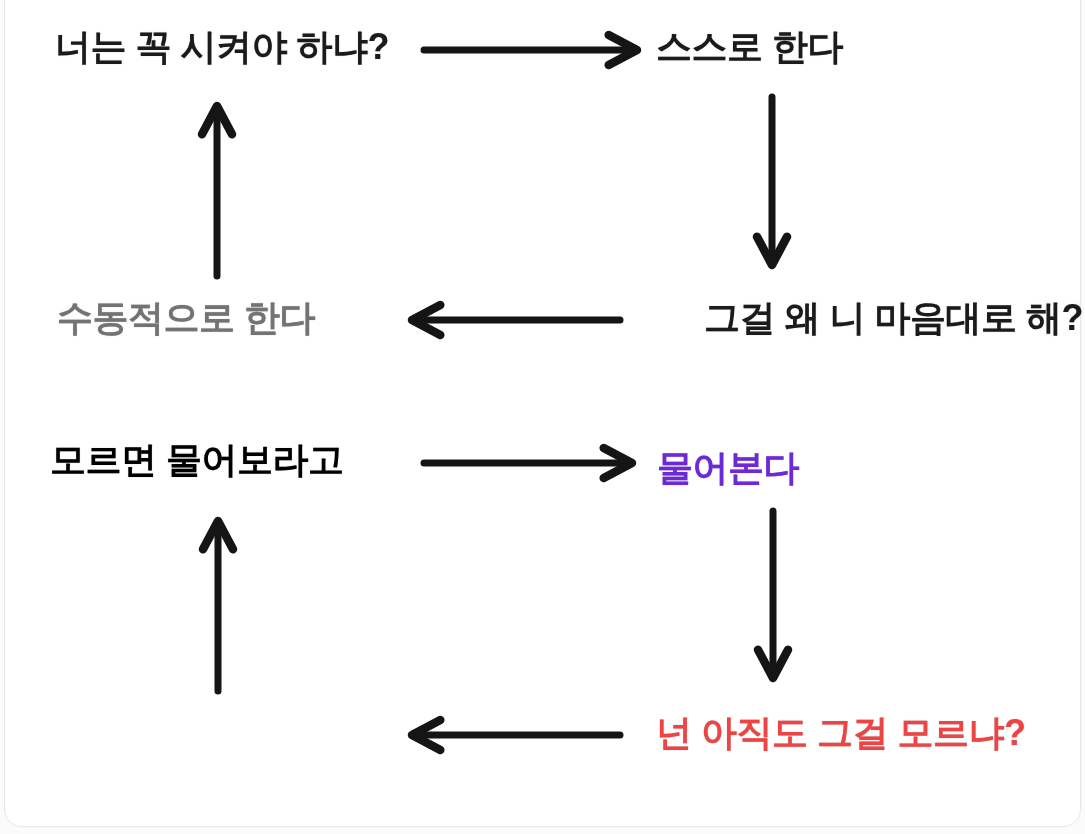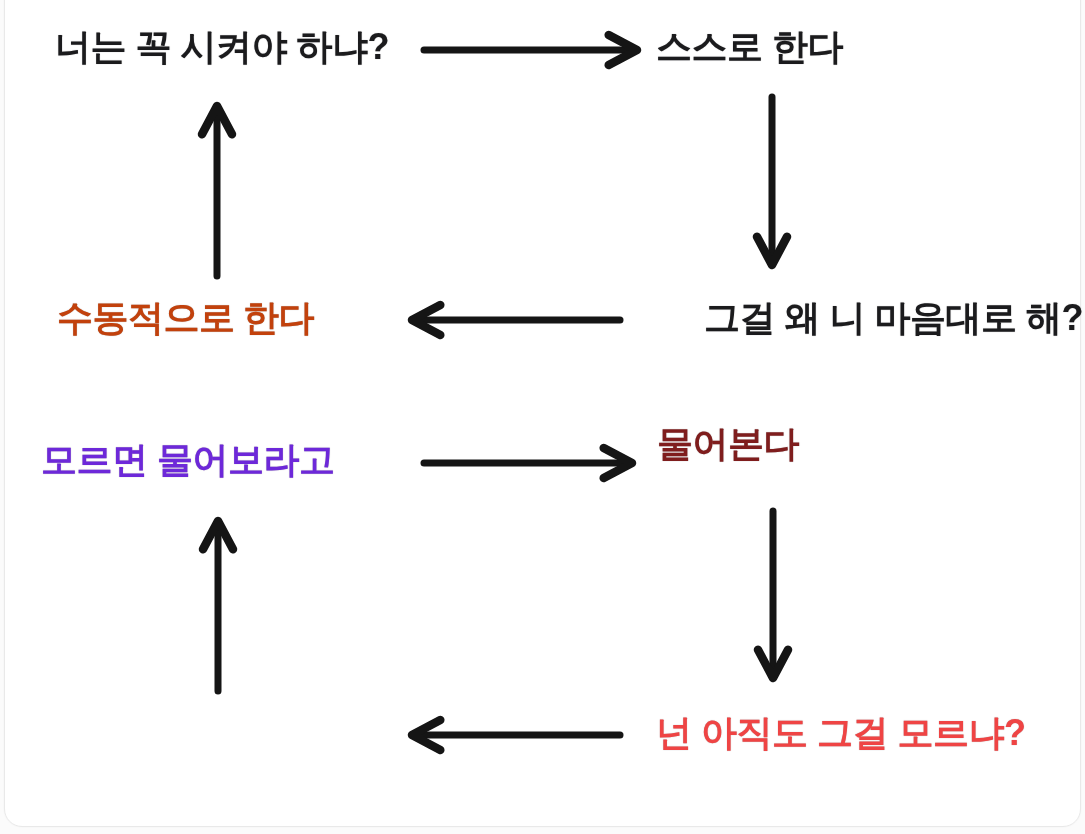--- a/index.html
+++ b/index.html
@@ -92,19 +92,19 @@
           <path d="M440.3,750.0 L412,735 L440.3,720.0" stroke="#151515" stroke-width="8.5"></path>
         </g>
         <g>
           <path d="M218,691 L218,525" stroke="#151515" stroke-width="7"></path>
           <path d="M203.0,549.3 L218,521 L233.0,549.3" stroke="#151515" stroke-width="8.5"></path>
         </g>
       </svg>
 
   <div class="node" style="left: 55px; top: 47px; color: rgb(27, 27, 29);">너는 꼭 시켜야 하냐?</div>
       <div class="node" style="left: 656px; top: 47px; color: rgb(27, 27, 29); text-align: right;">스스로 한다</div>
-      <div class="node" style="left: 57px; top: 318px; color: #c2410c; font-family: Liberation Serif, serif;">수동적으로 한다</div>
+      <div class="node" style="left: 57px; top: 318px; color: #737373;">수동적으로 한다</div>
       <div class="node" style="left: 656px; top: 318px; color: rgb(27, 27, 29); margin-left: 48px;">그걸 왜 니 마음대로 해?</div>
-      <div class="node" style="left: 41px; top: 460px; color: #6d28d9;">모르면 물어보라고</div>
-      <div class="node" style="left: 657px; top: 444px; color: #7f1d1d;">물어본다</div>
+      <div class="node" style="left: 50px; top: 460px; color: #000000;">모르면 물어보라고</div>
+      <div class="node" style="left: 657px; top: 468px; color: #6d28d9;">물어본다</div>
       <div class="node" style="left: 656px; top: 733px; color: #ef4444;">넌 아직도 그걸 모르냐?</div>
     </div>
 </div>
 
 </body></html>

